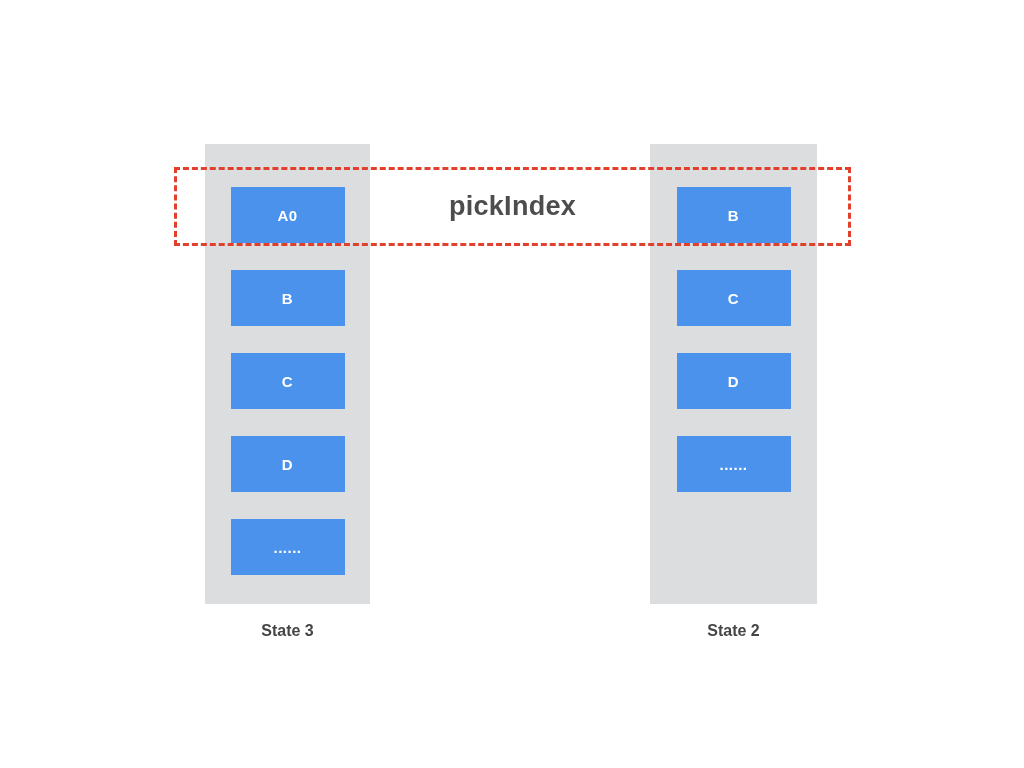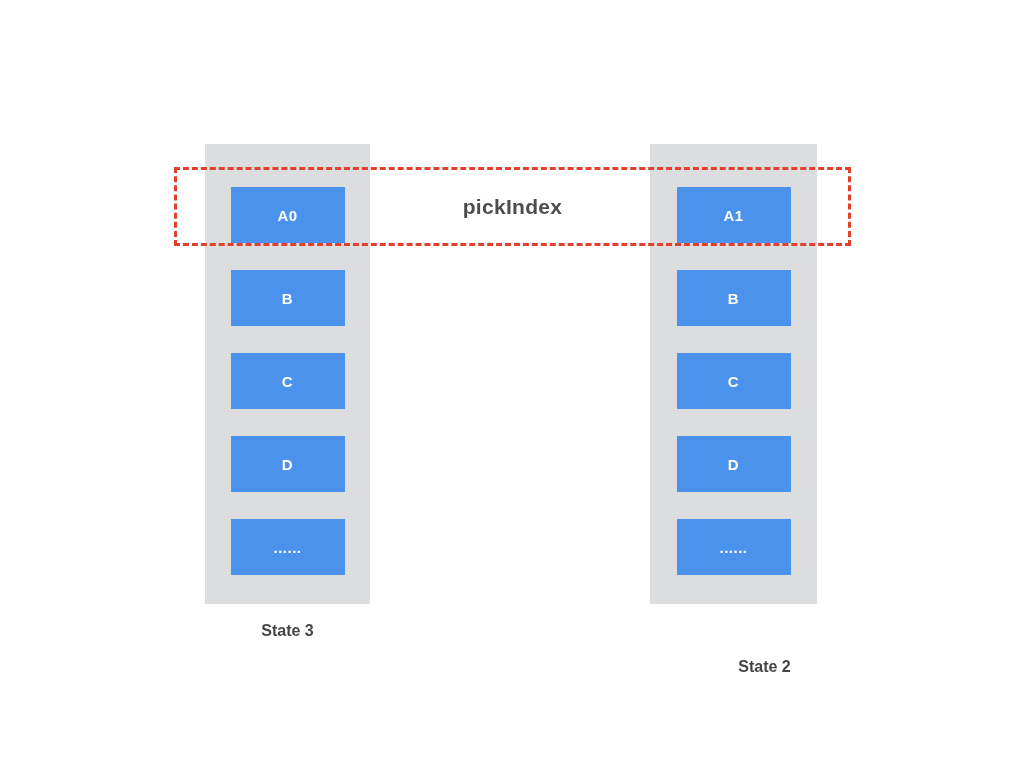--- a/index.html
+++ b/index.html
@@ -50,52 +50,51 @@
     height: 79px;
     border: 3px dashed #e0402c;
     box-sizing: border-box;
     display: flex;
     align-items: center;
     justify-content: center;
     z-index: 2;
     pointer-events: none;
   }
   .pick-label {
-    font-size: 21px;
+    font-size: 27px;
     font-weight: bold;
     color: #4d4d4d;
     letter-spacing: 0.3px;
   }
   .state-caption {
     position: absolute;
     top: 622px;
     width: 165px;
     text-align: center;
     font-size: 16px;
     font-weight: bold;
     color: #454545;
   }
   .state-caption.left  { left: 205px; }
-  .state-caption.right { left: 682px; margin-top: 36px; }
+  .state-caption.right { left: 651px; }
 </style>
 </head>
 <body>
 
 <div class="canvas">
 
   <div class="state-column left">
     <div class="cell">A0</div>
     <div class="cell">B</div>
     <div class="cell">C</div>
     <div class="cell">D</div>
     <div class="cell">......</div>
   </div>
 
   <div class="state-column right">
-    <div class="cell">A1</div>
     <div class="cell">B</div>
     <div class="cell">C</div>
     <div class="cell">D</div>
     <div class="cell">......</div>
   </div>
 
   <div class="pick-highlight">
     <span class="pick-label">pickIndex</span>
   </div>
 

